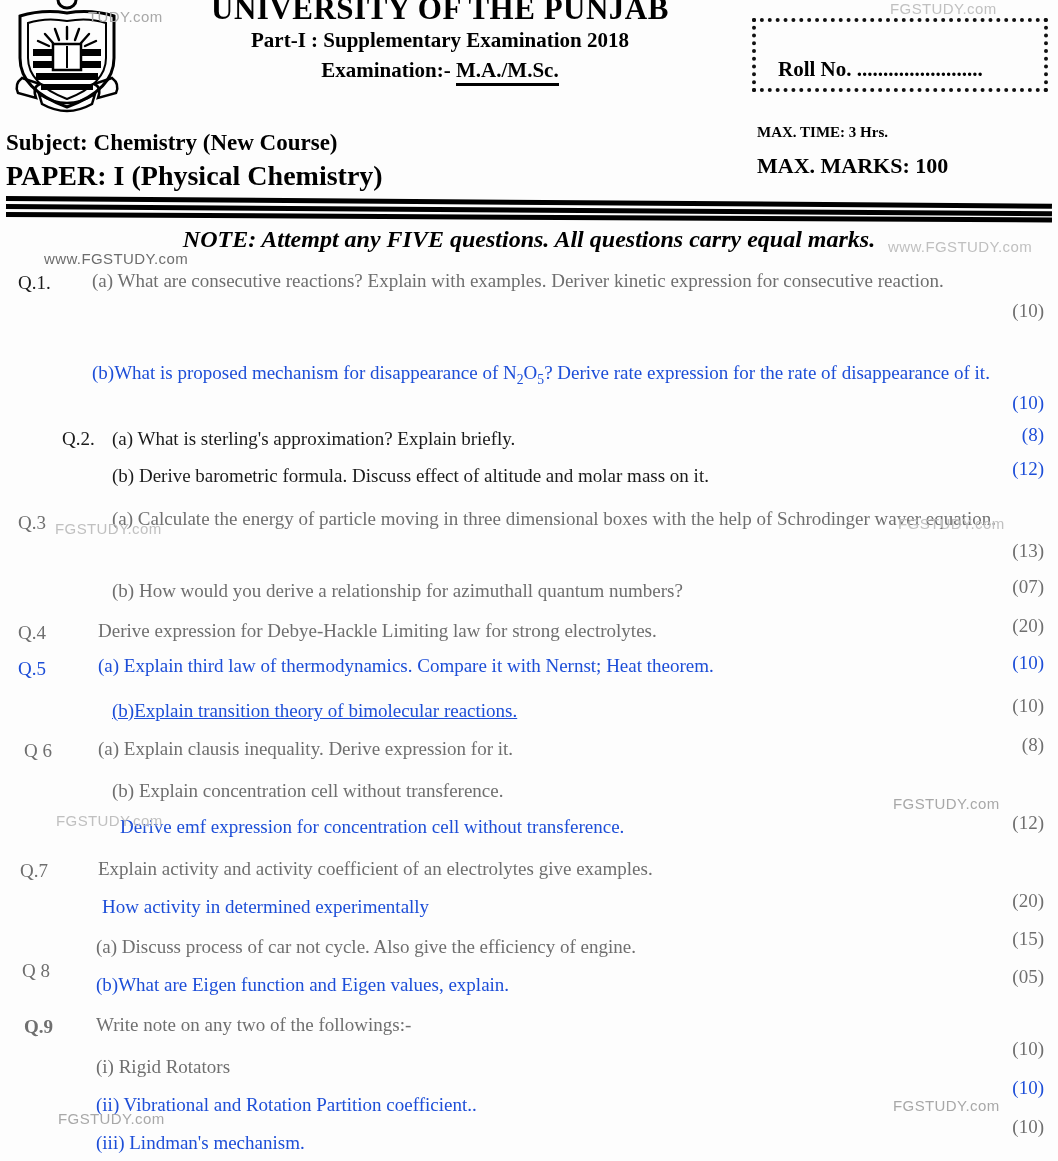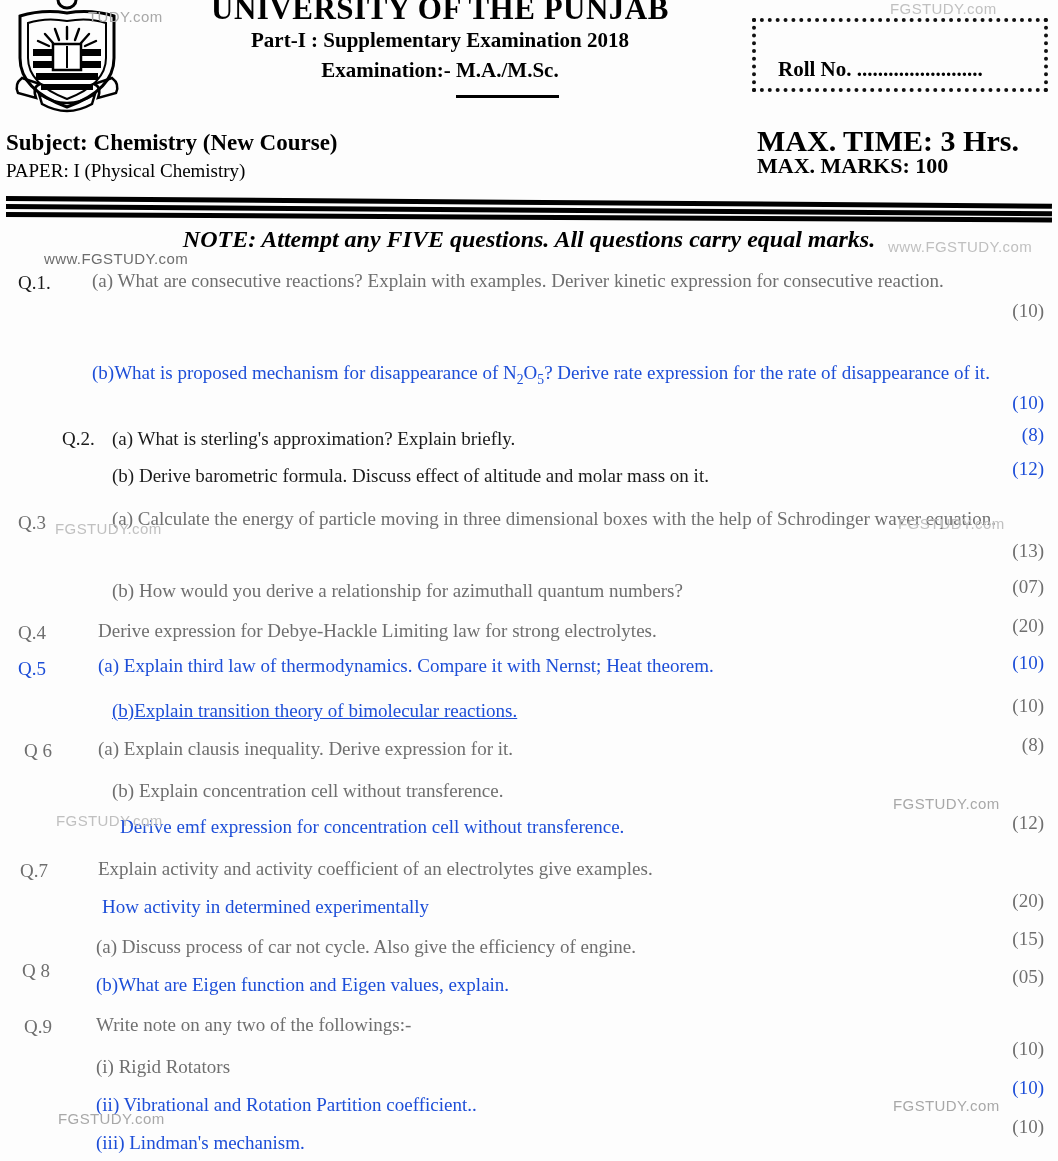--- a/index.html
+++ b/index.html
@@ -55,21 +55,21 @@
     left: 150px;
     top: 58px;
     width: 580px;
     text-align: center;
     font-weight: bold;
     font-size: 21px;
     white-space: nowrap;
   }
   .exam-line span.u {
     border-bottom: 3px solid #000;
-    padding-bottom: 13px;
+    padding-bottom: 1px;
   }
 
   .rollbox {
     position: absolute;
     left: 752px;
     top: 18px;
     width: 296px;
     height: 74px;
     border: 4px dotted #111;
     box-sizing: border-box;
@@ -81,21 +81,21 @@
     font-weight: bold;
     font-size: 21px;
     white-space: nowrap;
   }
 
   .maxtime {
     position: absolute;
     left: 757px;
     top: 124px;
     font-weight: bold;
-    font-size: 30px;
+    font-size: 15px;
     white-space: nowrap;
   }
   .maxmarks {
     position: absolute;
     left: 757px;
     top: 153px;
     font-weight: bold;
     font-size: 22px;
     white-space: nowrap;
   }
@@ -105,22 +105,22 @@
     left: 6px;
     top: 130px;
     font-weight: bold;
     font-size: 23px;
     white-space: nowrap;
   }
   .paper {
     position: absolute;
     left: 6px;
     top: 160px;
-    font-weight: normal;
-    font-size: 19px;
+    font-weight: bold;
+    font-size: 28px;
     white-space: nowrap;
   }
 
   
   .rule-wrap {
     position: absolute;
     left: 0;
     top: 196px;
     width: 1058px;
     height: 22px;
@@ -297,21 +297,21 @@
   <div class="q-text faint" style="left:102px; top:896px;">How activity in determined experimentally</div>
   <div class="marks fainter" style="left:952px; top:890px; width:92px;">(20)</div>
 
   <div class="q-num fainter" style="left:22px;  top:940px;margin-top:20px;">Q 8</div>
   <div class="q-text fainter" style="left:96px; top:936px;">(a) Discuss process of car not cycle. Also give the efficiency of engine.</div>
   <div class="marks fainter" style="left:952px; top:928px; width:92px;">(15)</div>
 
   <div class="q-text faint" style="left:96px; top:974px;">(b)What are Eigen function and Eigen values, explain.</div>
   <div class="marks fainter" style="left:952px; top:966px; width:92px;">(05)</div>
 
-  <div class="q-num fainter" style="left:24px;  top:1016px;">Q.9</div>
+  <div class="q-num fainter" style="left:24px;  top:1016px;font-weight:bold;">Q.9</div>
   <div class="q-text fainter" style="left:96px; top:1014px;">Write note on any two of the followings:-</div>
 
   <div class="q-text fainter" style="left:96px; top:1056px;">(i) Rigid Rotators</div>
   <div class="marks fainter" style="left:952px; top:1038px; width:92px;">(10)</div>
 
   <div class="q-text faint" style="left:96px; top:1094px;">(ii) Vibrational and Rotation Partition coefficient..</div>
   <div class="marks faint" style="left:952px; top:1077px; width:92px;">(10)</div>
 
   <div class="q-text faint" style="left:96px; top:1132px;">(iii) Lindman's mechanism.</div>
   <div class="marks fainter" style="left:952px; top:1116px; width:92px;">(10)</div>

